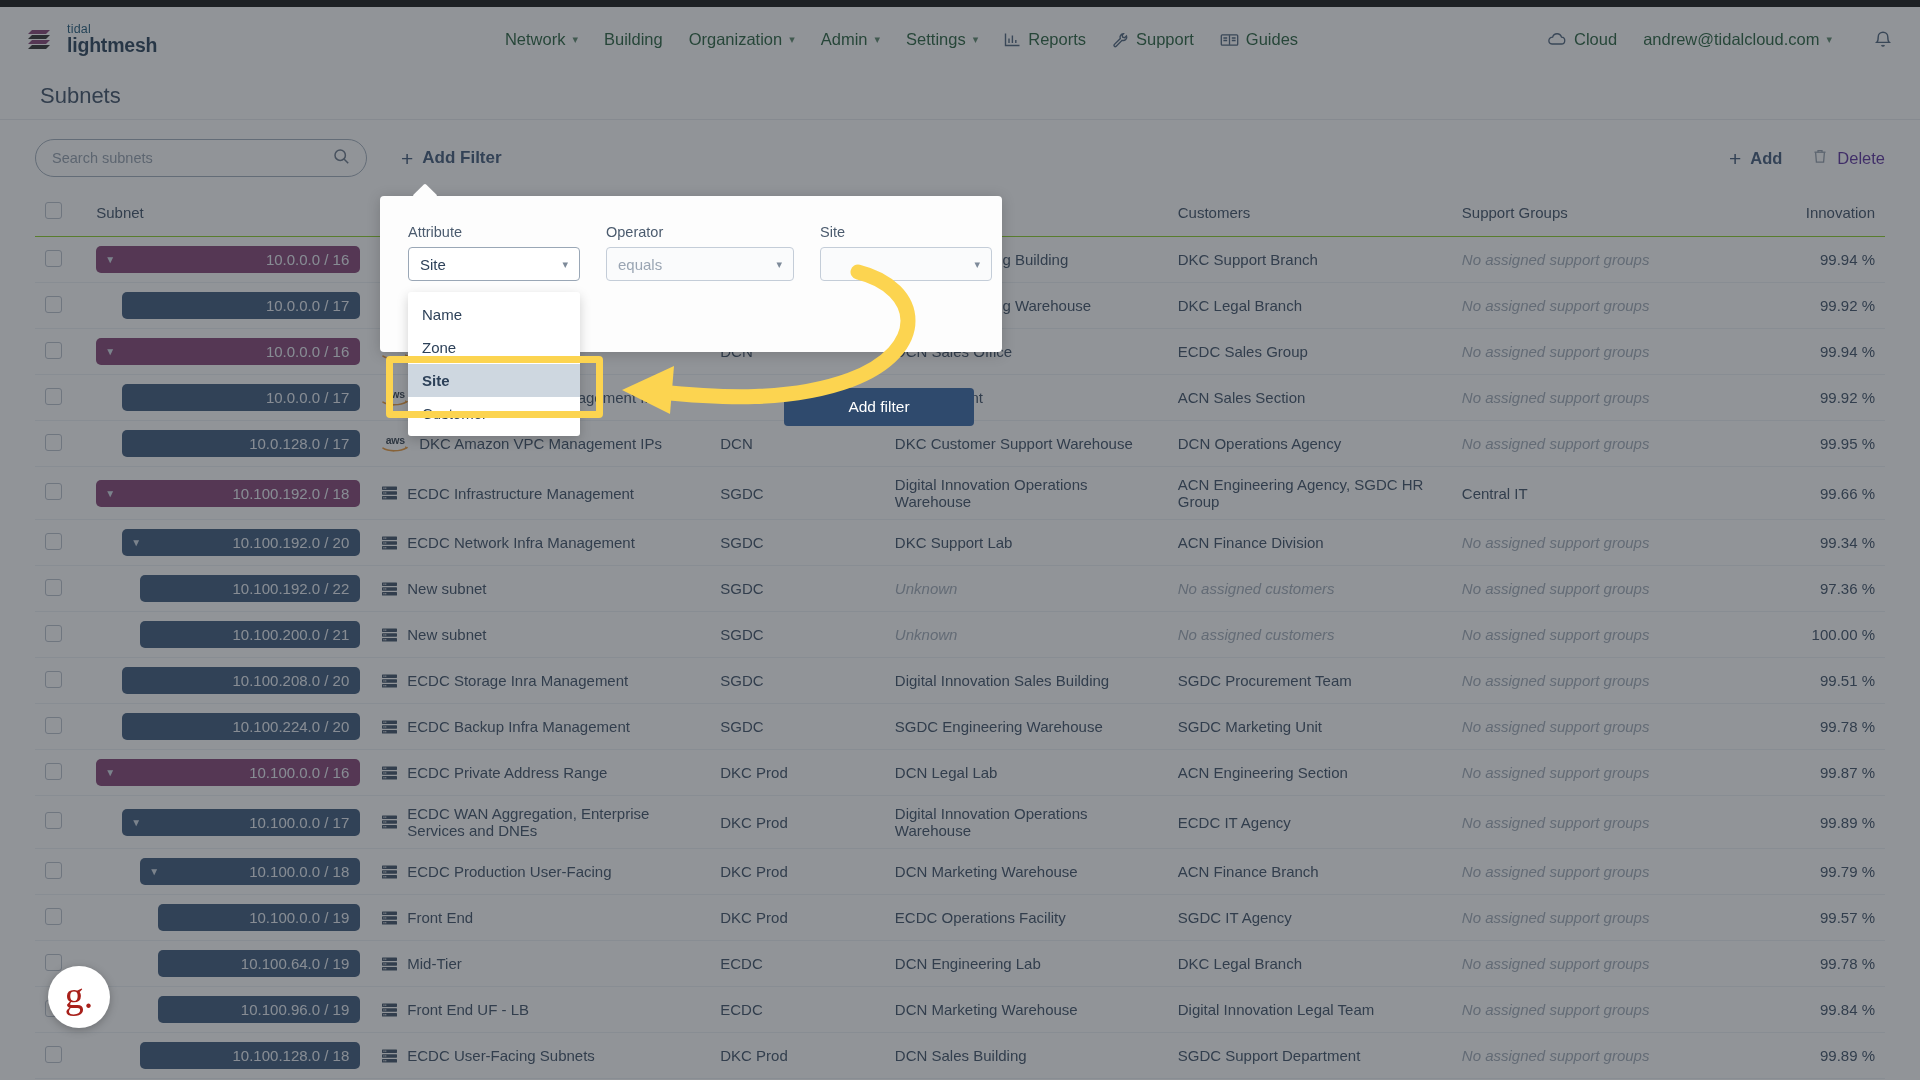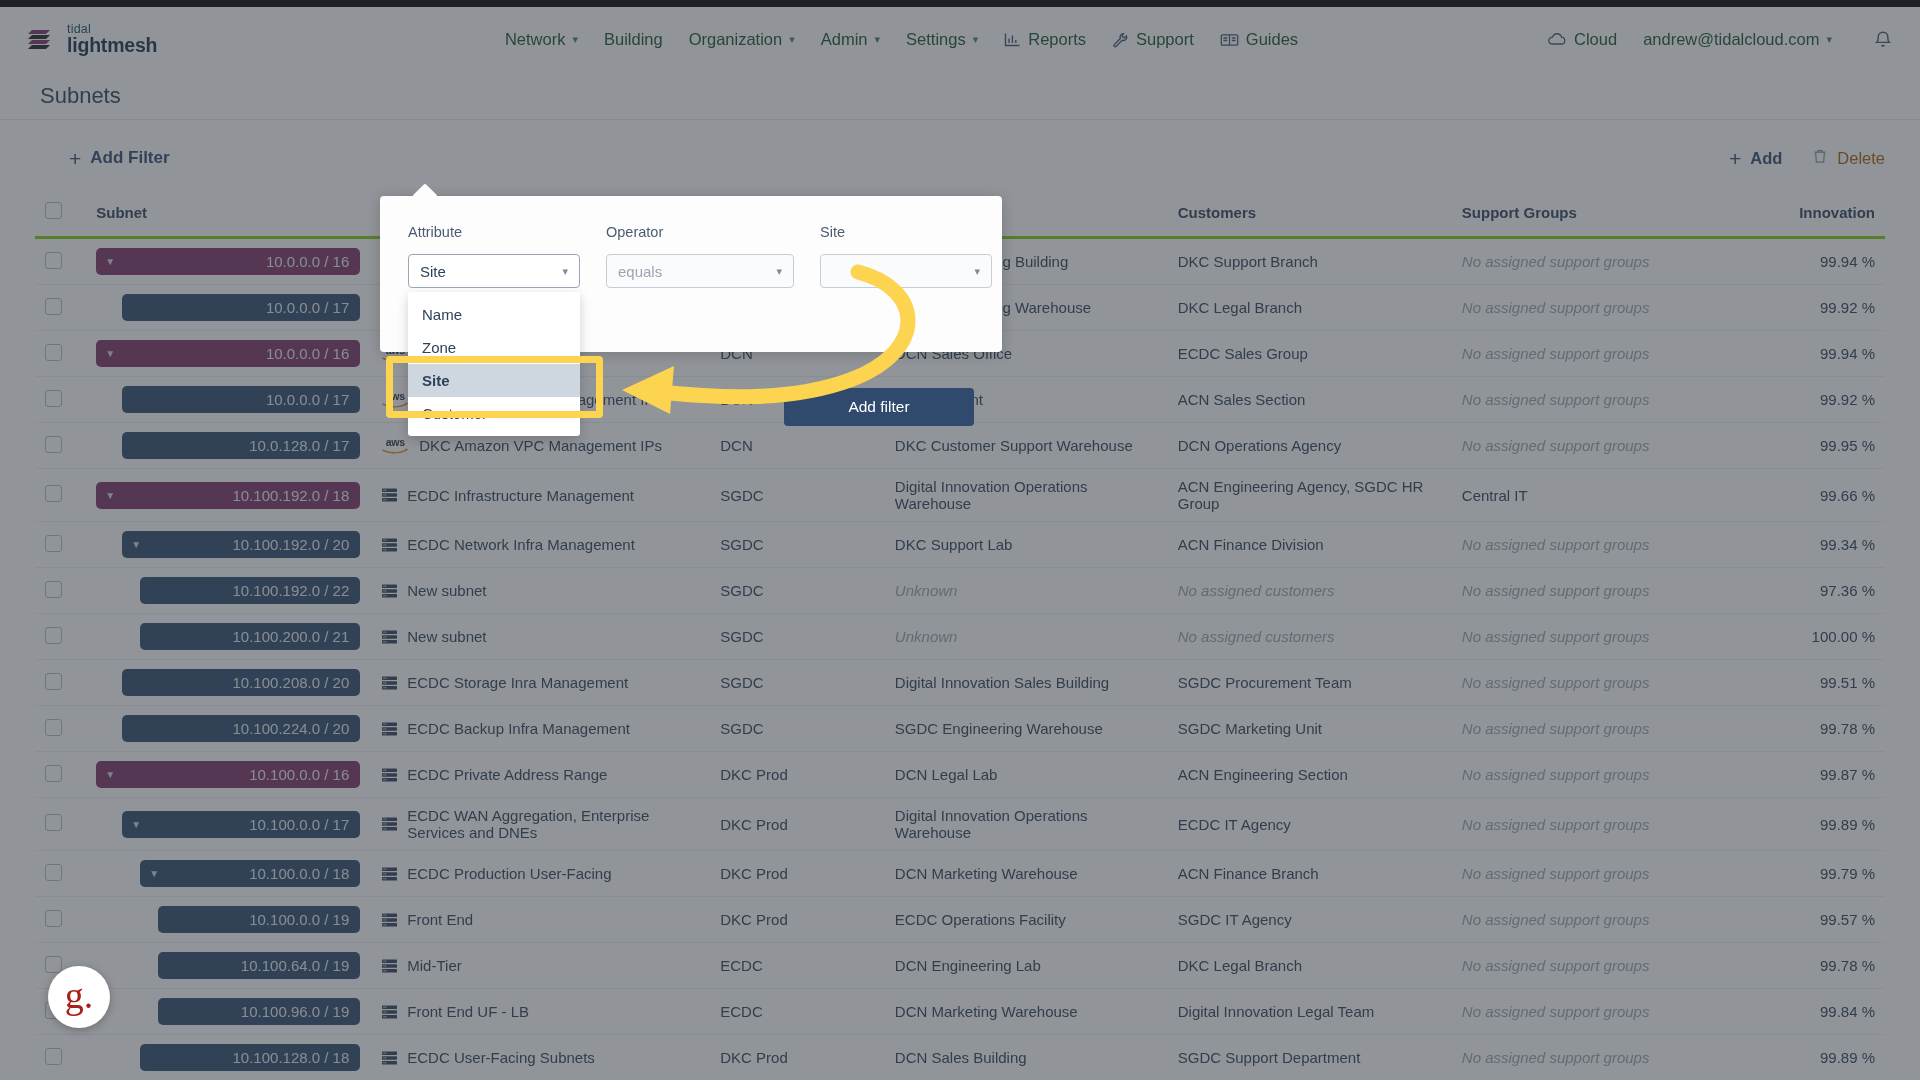--- a/index.html
+++ b/index.html
@@ -31,26 +31,26 @@
   
   .toolbar{height:76px;display:flex;align-items:center;padding:0 35px;background:#fff;position:relative;}
   .search{width:332px;height:38px;border:1px solid #9aa7b6;border-radius:20px;display:flex;align-items:center;padding:0 16px;}
   .search input{border:0;outline:0;flex:1;font-size:14.5px;color:#5c6b7e;background:transparent;font-family:inherit;}
   .search input::placeholder{color:#8b97a6;}
   .addfilter{margin-left:34px;display:flex;align-items:center;gap:9px;font-size:17px;font-weight:700;color:#2f4a6d;cursor:pointer;}
   .plusg{font-size:21px;font-weight:400;line-height:1;}
   .tb-right{margin-left:auto;display:flex;align-items:center;gap:30px;}
   .tb-btn{display:flex;align-items:center;gap:9px;font-size:16.5px;cursor:pointer;}
   .tb-add{color:#2f4a6d;font-weight:700;}
-  .tb-del{color:#a16207;}
+  .tb-del{color:#4c1d95;}
 
   
   .tablewrap{padding:0 35px;}
   table{width:100%;border-collapse:collapse;table-layout:fixed;}
-  thead th{font-size:15px;font-weight:700;color:#2d4159;text-align:left;padding:6px 10px 14px 10px;border-bottom:3px solid #84cc16;margin-top:19px;}
+  thead th{font-size:15px;font-weight:400;color:#2d4159;text-align:left;padding:6px 10px 14px 10px;border-bottom:1px solid #84cc16;margin-top:19px;}
   thead th.r{text-align:right;}
   tbody td{padding:9px 10px;font-size:15px;color:#2d4159;border-bottom:1px solid #eceff3;vertical-align:middle;}
   tbody td.r{text-align:right;white-space:nowrap;}
   .muted{color:#99a4b2;font-style:italic;}
   .cb{width:17px;height:17px;border:1.6px solid #b3bcc8;border-radius:3px;display:inline-block;background:#fff;cursor:pointer;}
   .col-cb{width:44px;}
   .col-sub{width:244px;}
   .col-name{width:292px;}
   .col-zone{width:150px;}
   .col-site{width:243px;}
@@ -75,21 +75,21 @@
   
   .pager{display:flex;align-items:center;gap:7px;padding:14px 35px 0 35px;}
 
   
   .dimmer{position:absolute;inset:0;background:rgba(55,60,68,.55);z-index:40;pointer-events:none;}
 
   
   .popover{position:absolute;left:380px;top:196px;width:622px;height:156px;background:#fdfdfd;border-radius:4px;z-index:45;box-shadow:0 2px 14px rgba(0,0,0,.18);}
   .pop-arrow{position:absolute;top:-9px;left:36px;width:18px;height:18px;background:#fdfdfd;transform:rotate(45deg);border-radius:2px;}
   .pop-inner{position:relative;display:flex;gap:26px;padding:28px 28px 0 28px;}
-  .fld{display:flex;flex-direction:column;gap:14px;}
+  .fld{display:flex;flex-direction:column;gap:7px;}
   .fld label{font-size:14.5px;color:#4b5b6e;}
   .selbox{height:34px;border:1px solid #9aa7b6;border-radius:4px;background:#fff;display:flex;align-items:center;padding:0 11px;font-size:15px;color:#2d4159;cursor:pointer;}
   .selbox .chev{margin-left:auto;font-size:11px;color:#7d8a99;}
   .selbox.ghost{color:#9aa5b3;background:#fafbfc;border-color:#c4cdd8;}
   .w-attr{width:172px;}
   .w-op{width:188px;}
   .w-val{width:172px;}
   .addfilter-btn{position:absolute;right:28px;bottom:-74px;width:190px;height:38px;background:#2f4a6d;color:#fff;border:0;border-radius:4px;font-size:15.5px;font-family:inherit;cursor:pointer;}
 
   
@@ -205,20 +205,31 @@
         </svg>
     </div>
   </div>
 </div>
 
 <div class="titlebar">
   <h1>Subnets</h1>
 </div>
 
 <div class="toolbar">
+  <div class="search">
+    <input type="text" placeholder="Search subnets" style="">
+    <span>
+      <svg width="17" height="17" viewBox="0 0 17 17">
+          <g fill="none" stroke="#5c6b7e" stroke-width="1.5">
+            <circle cx="7.2" cy="7.2" r="5.2"></circle>
+            <path d="M11.2 11.2l4 4"></path>
+          </g>
+        </svg>
+    </span>
+  </div>
 
   <div class="addfilter">
     <span class="plusg">+</span>
     <span>Add Filter</span>
   </div>
 
   <div class="tb-right">
     <div class="tb-btn tb-add">
       <span class="plusg">+</span>
       <span>Add</span>

